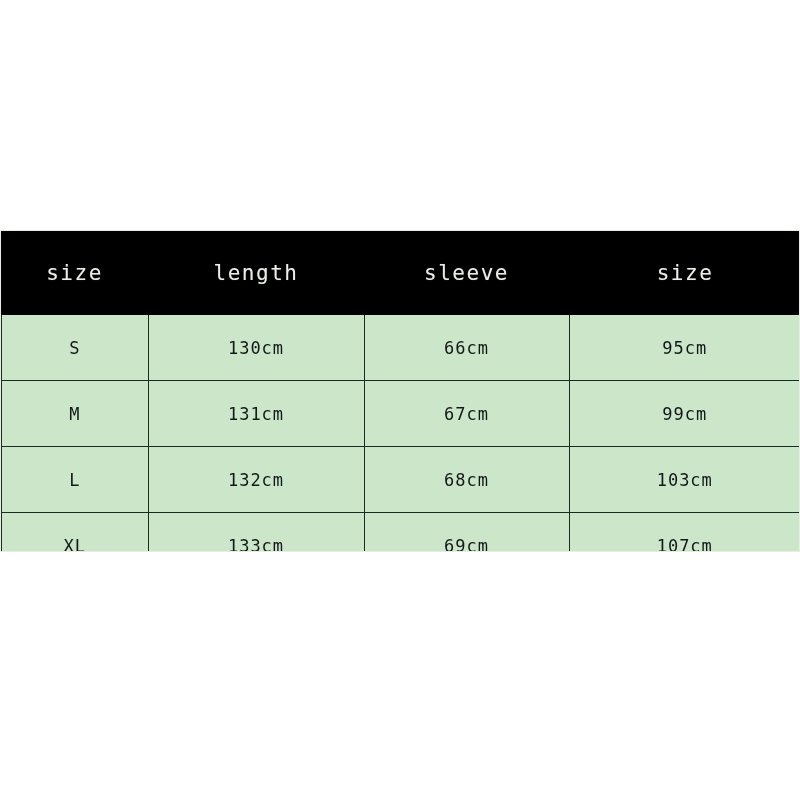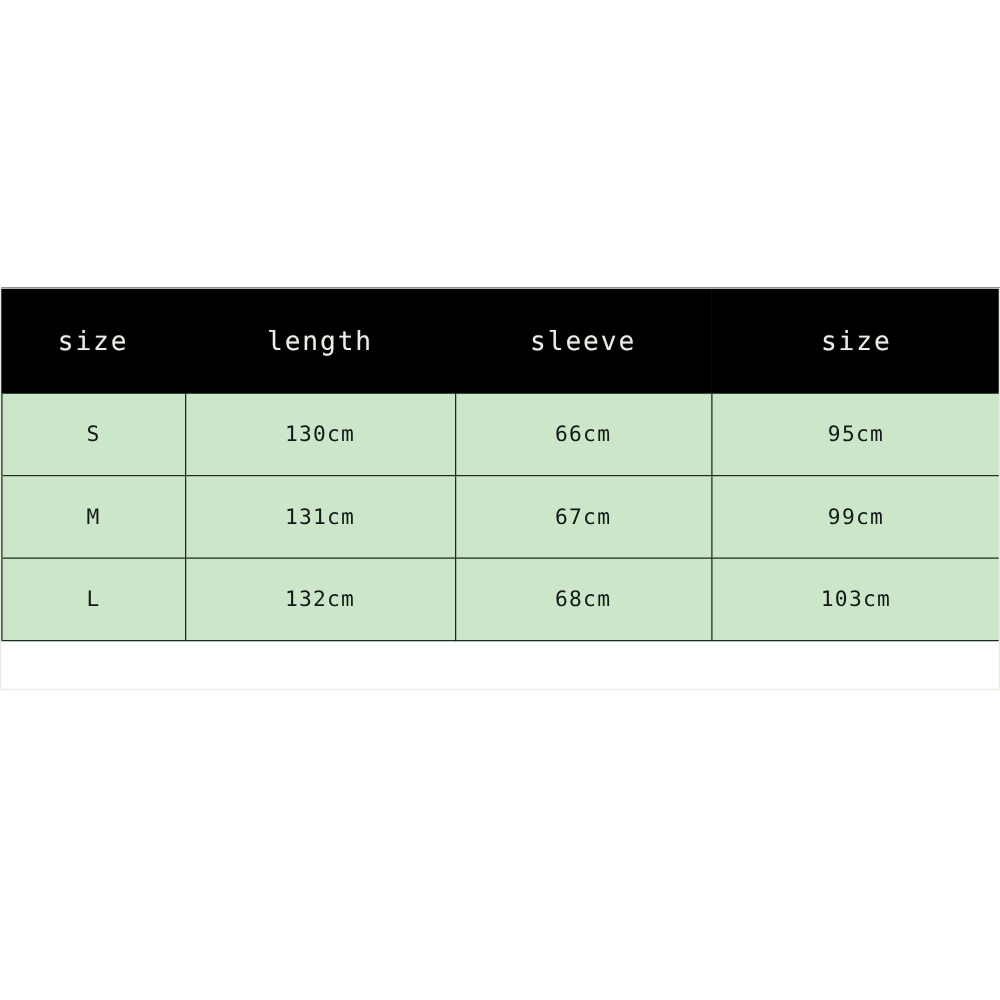--- a/index.html
+++ b/index.html
@@ -122,18 +122,24 @@
         <td>131cm</td>
         <td>67cm</td>
         <td>99cm</td>
       </tr>
       <tr>
         <td>L</td>
         <td>132cm</td>
         <td>68cm</td>
         <td>103cm</td>
       </tr>
+      <tr>
+        <td>XL</td>
+        <td>133cm</td>
+        <td>69cm</td>
+        <td>107cm</td>
+      </tr>
 
     </tbody>
   </table>
 
   <div id="chart-rim"></div>
 </div>
 
 </body></html>

